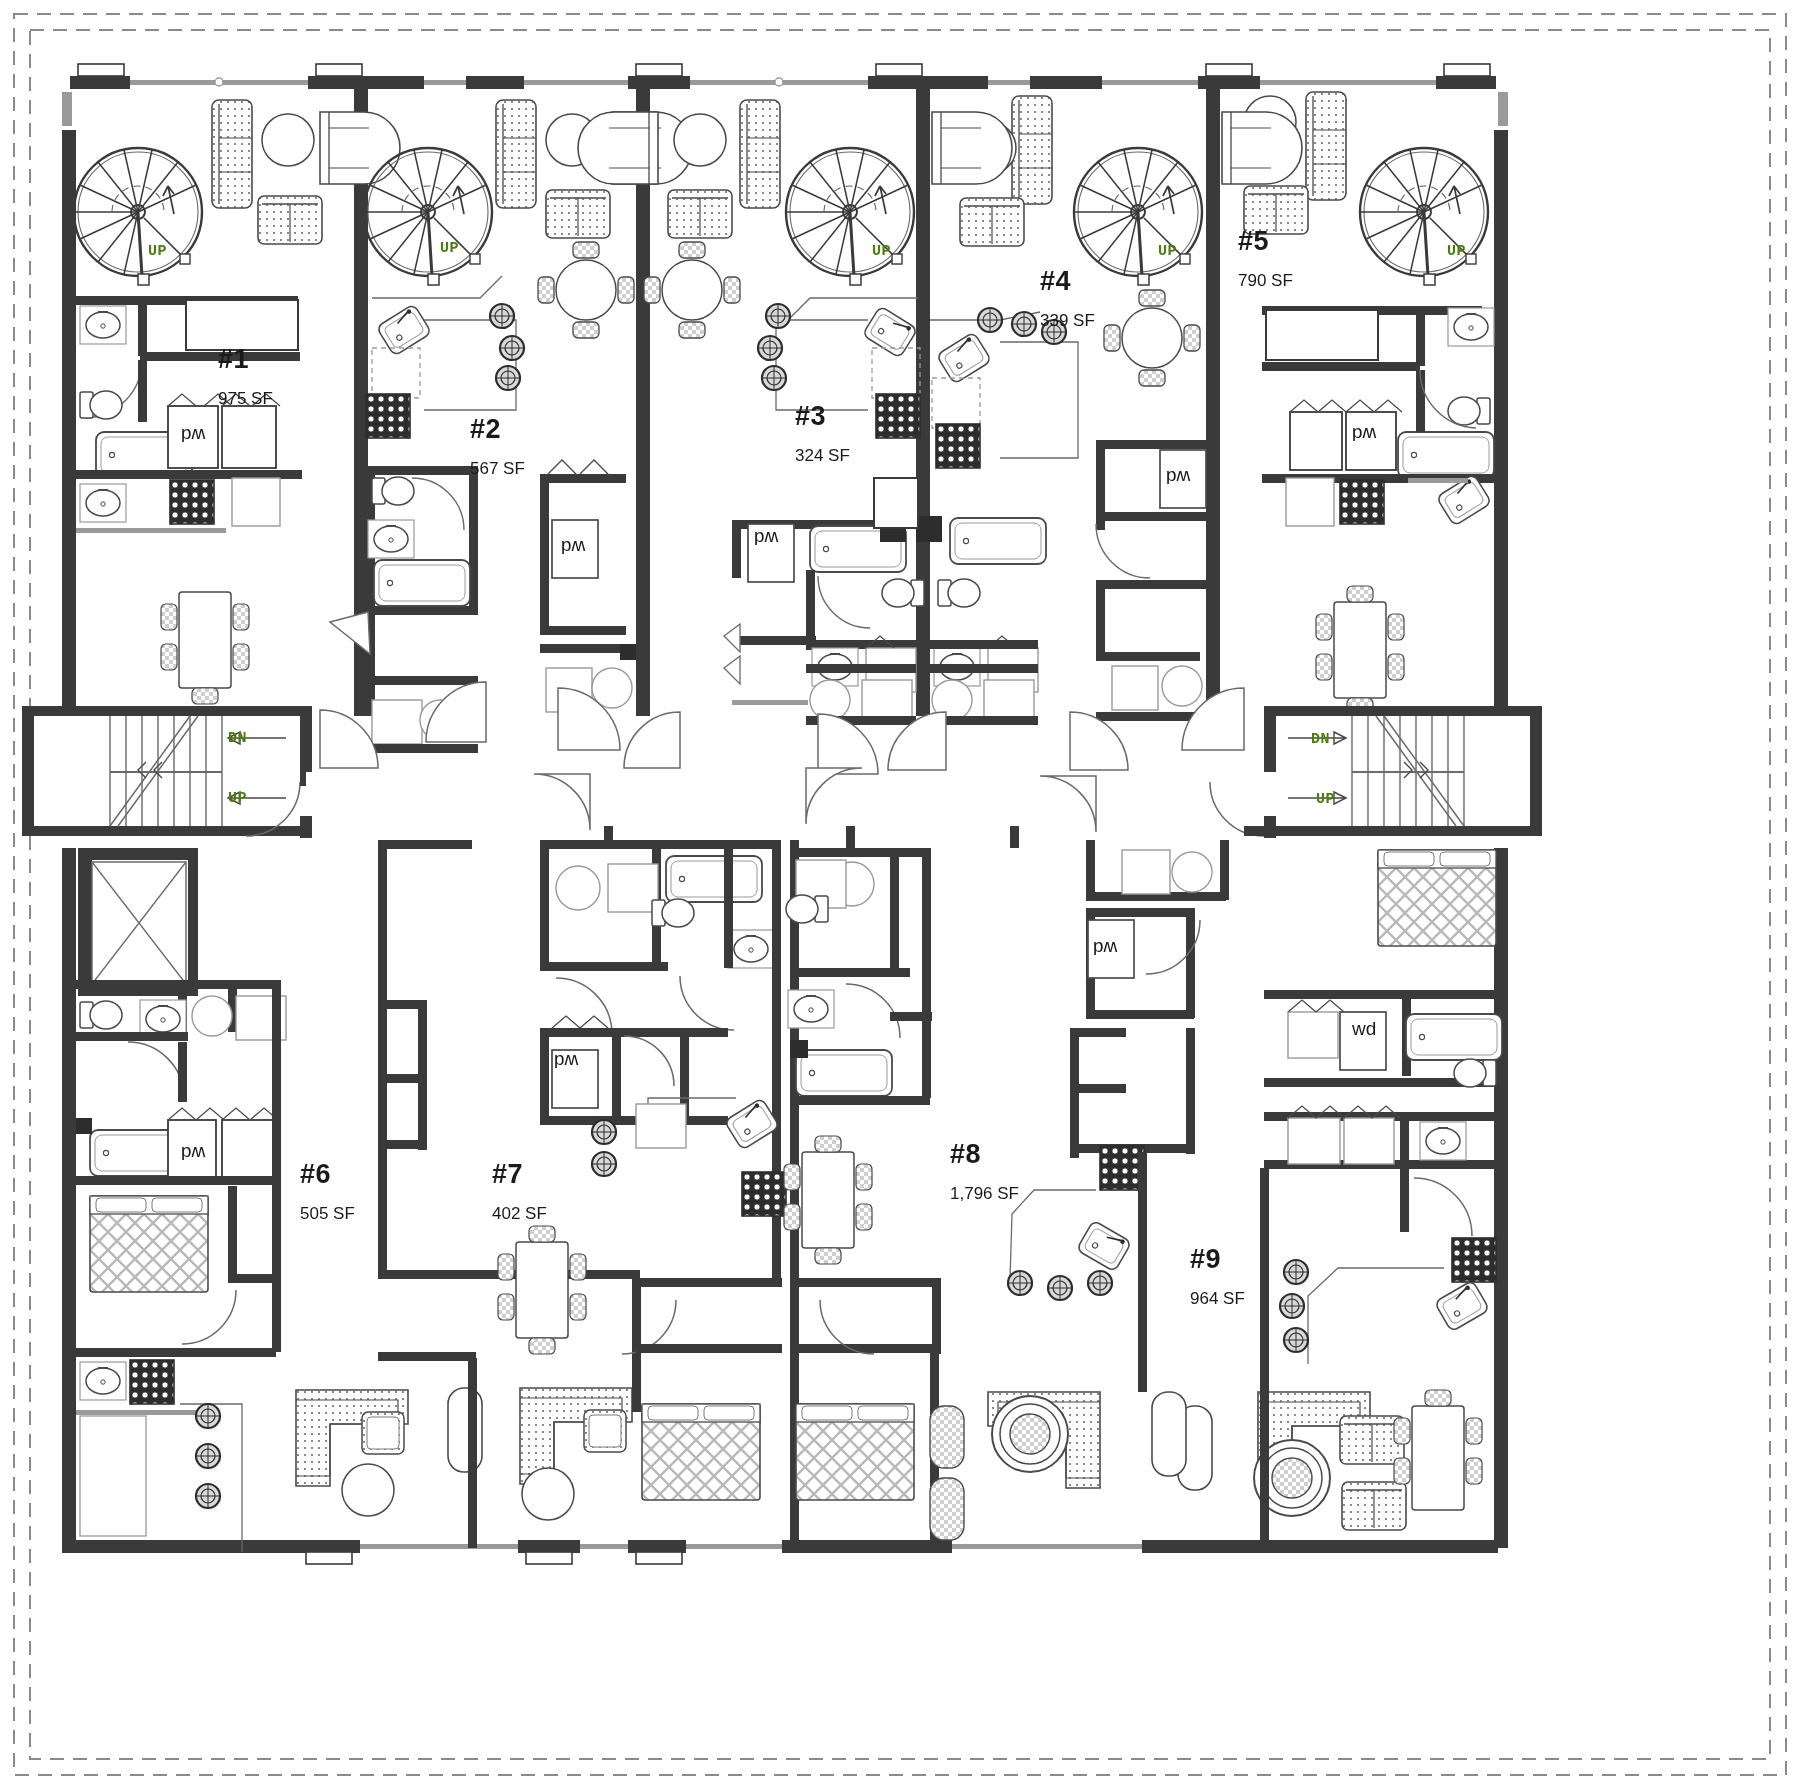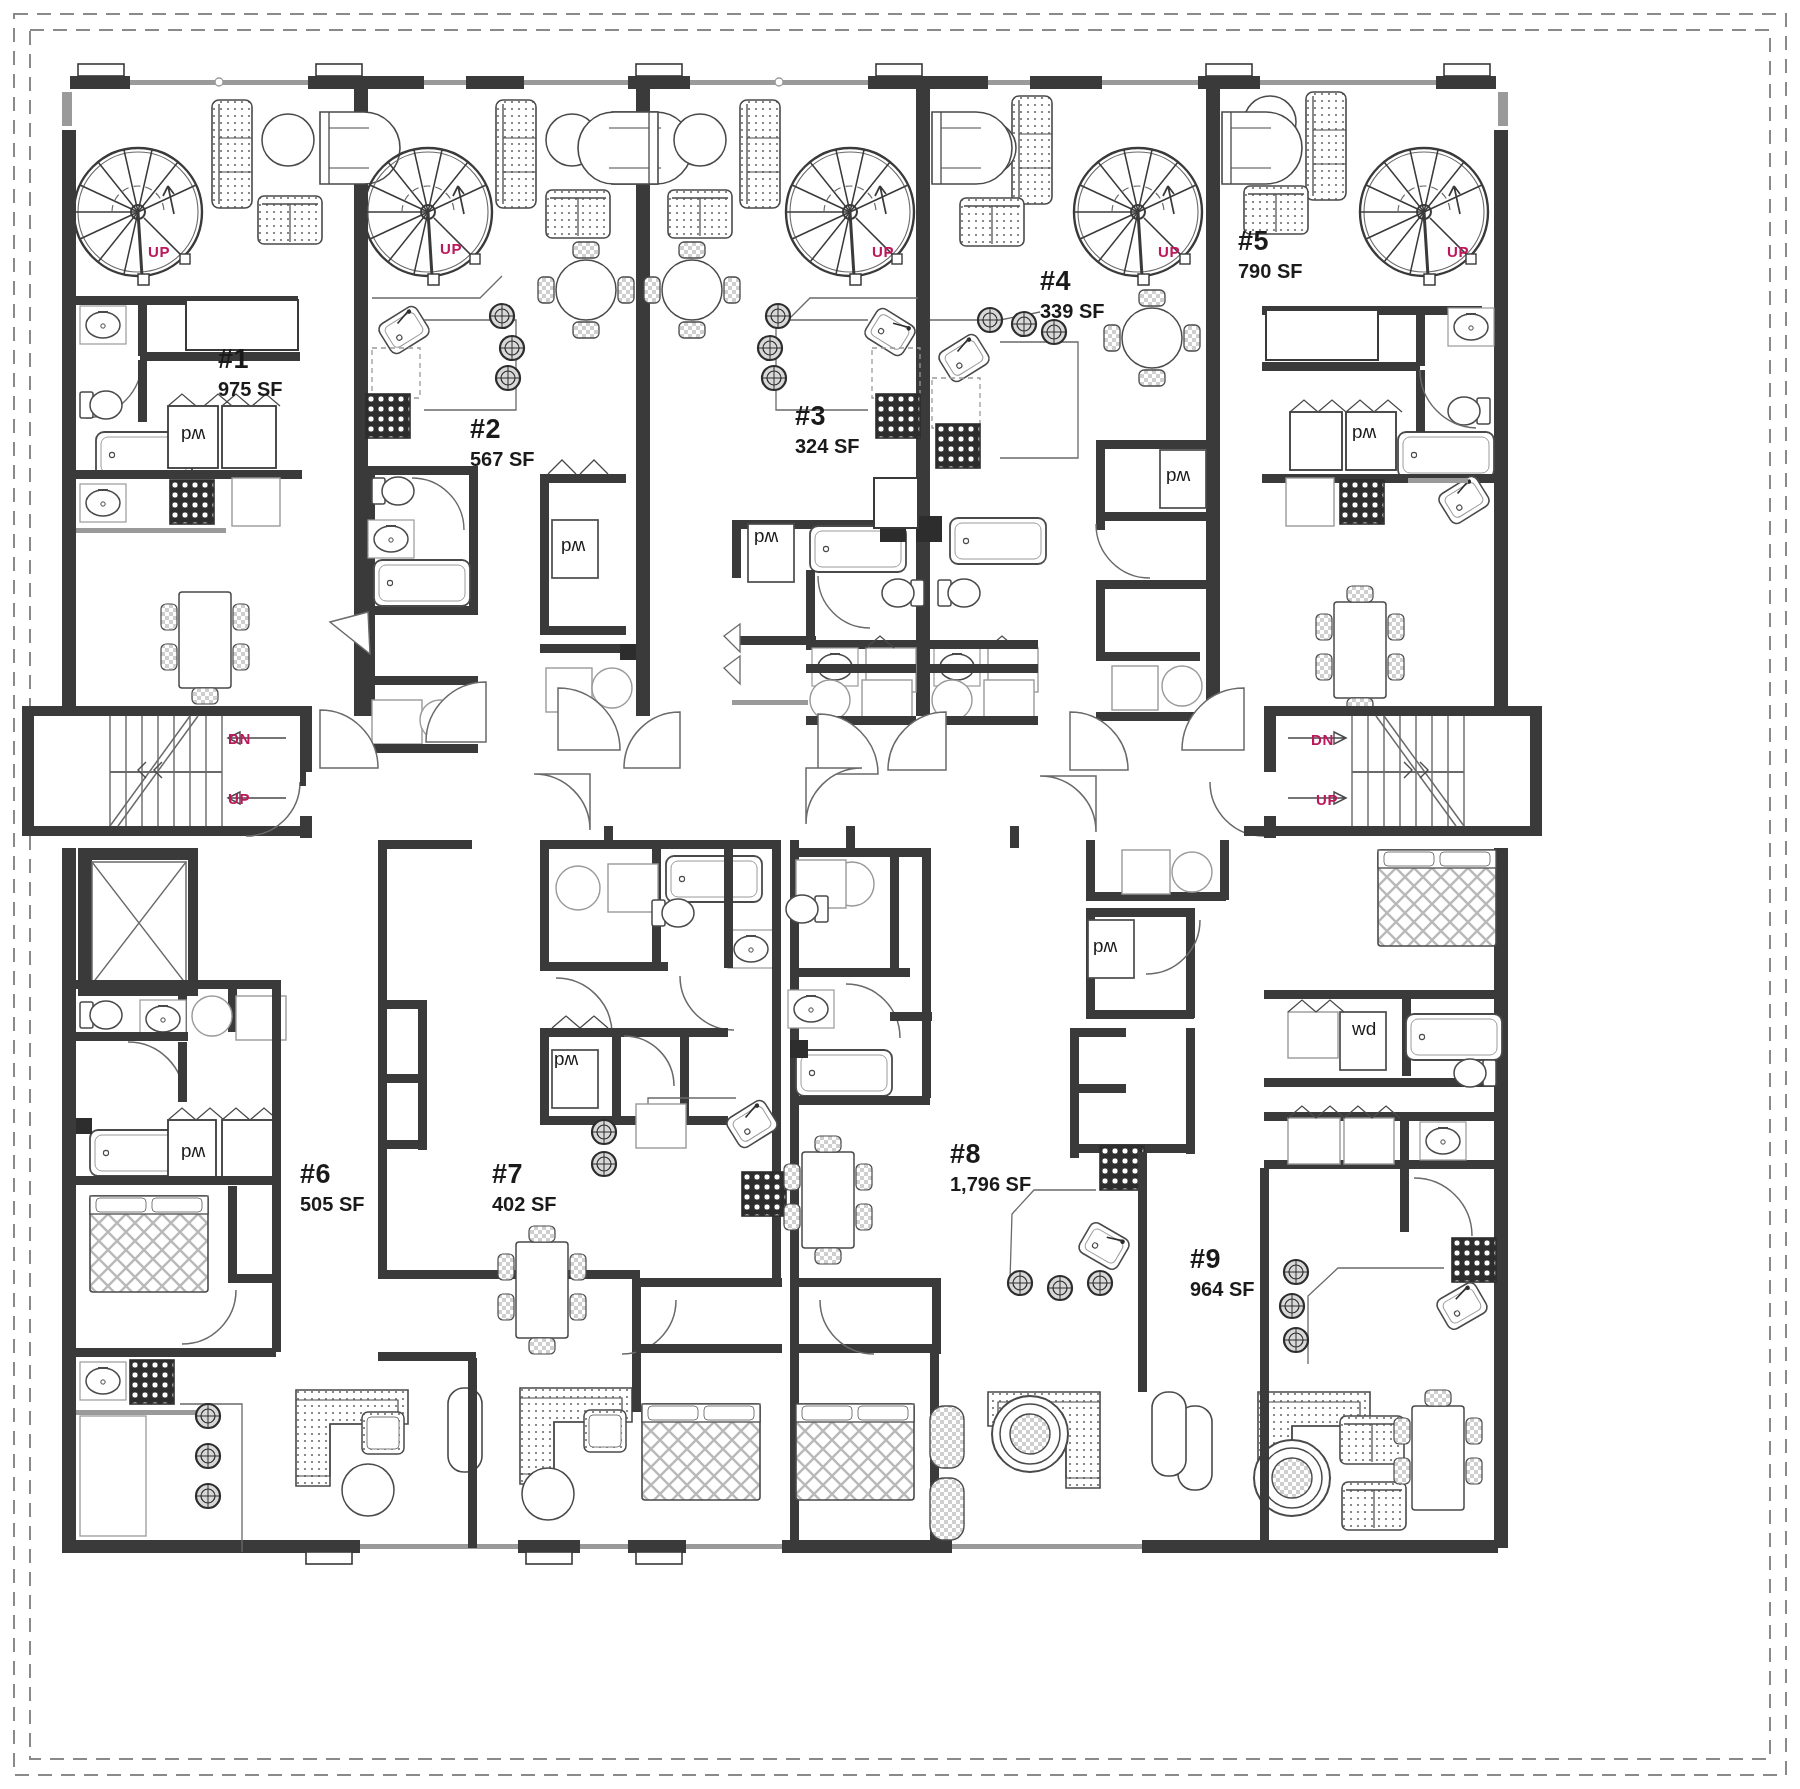--- a/index.html
+++ b/index.html
@@ -2,22 +2,22 @@
 <html><head>
 <meta charset="utf-8">
 <title>Floor Plan</title>
 <style>
   html,body{margin:0;padding:0;background:#ffffff;}
   body{font-family:"Liberation Sans", sans-serif;}
   #stage{position:relative;width:1800px;height:1789px;background:#ffffff;overflow:hidden;}
   #plan{position:absolute;left:0;top:0;width:1800px;height:1789px;}
   .unit-label{position:absolute;text-align:left;color:#1a1a1a;pointer-events:none;}
   .unit-num{font-size:27px;font-weight:700;letter-spacing:.5px;line-height:1.1;}
-  .unit-area{font-size:20px;font-weight:700;line-height:1.25;margin-top:2px;}
-  .dir-label{position:absolute;font-size:15px;font-weight:700;color:#be185d;letter-spacing:.6px;pointer-events:none;}
+  .unit-area{font-size:17px;font-weight:400;line-height:1.25;margin-top:13px;}
+  .dir-label{position:absolute;font-size:15px;font-weight:700;color:#4d7c0f;letter-spacing:.6px;pointer-events:none;font-family:Liberation Mono, monospace;}
   .wd-label{position:absolute;font-size:19px;font-weight:400;color:#1a1a1a;pointer-events:none;}
   .wd-flip{transform:rotate(180deg);}
 </style>
 </head>
 <body>
 
 <div id="stage">
 
   <svg id="plan" viewBox="0 0 1800 1789">
     <defs>

